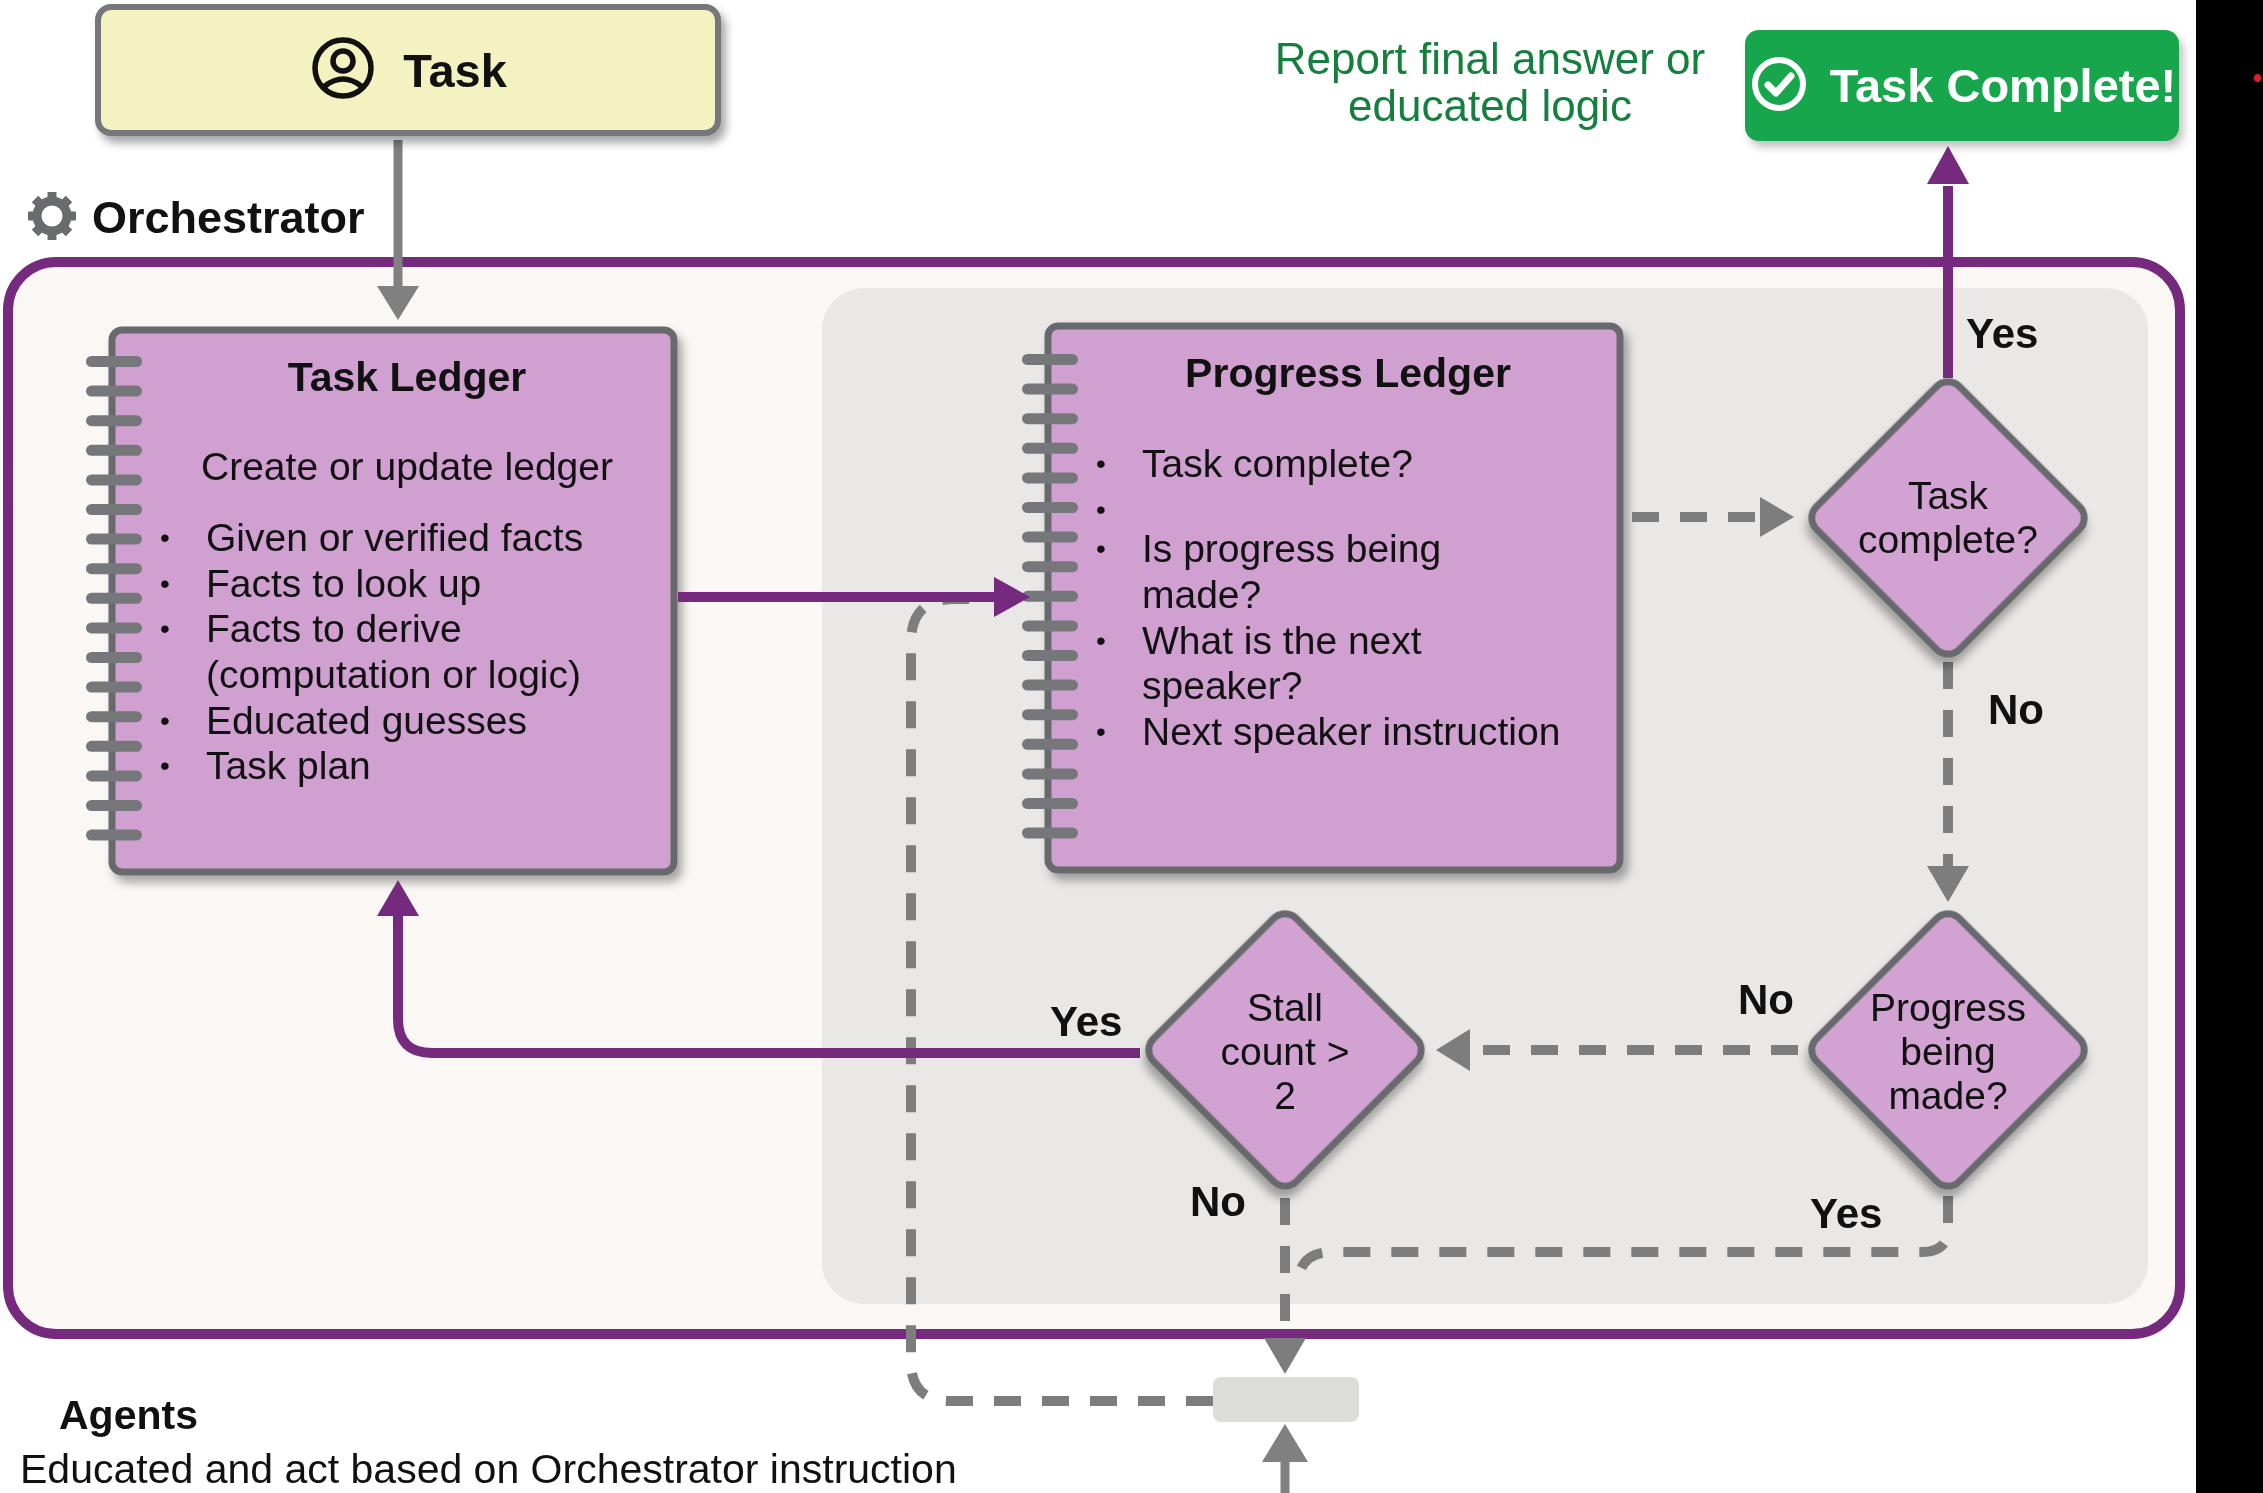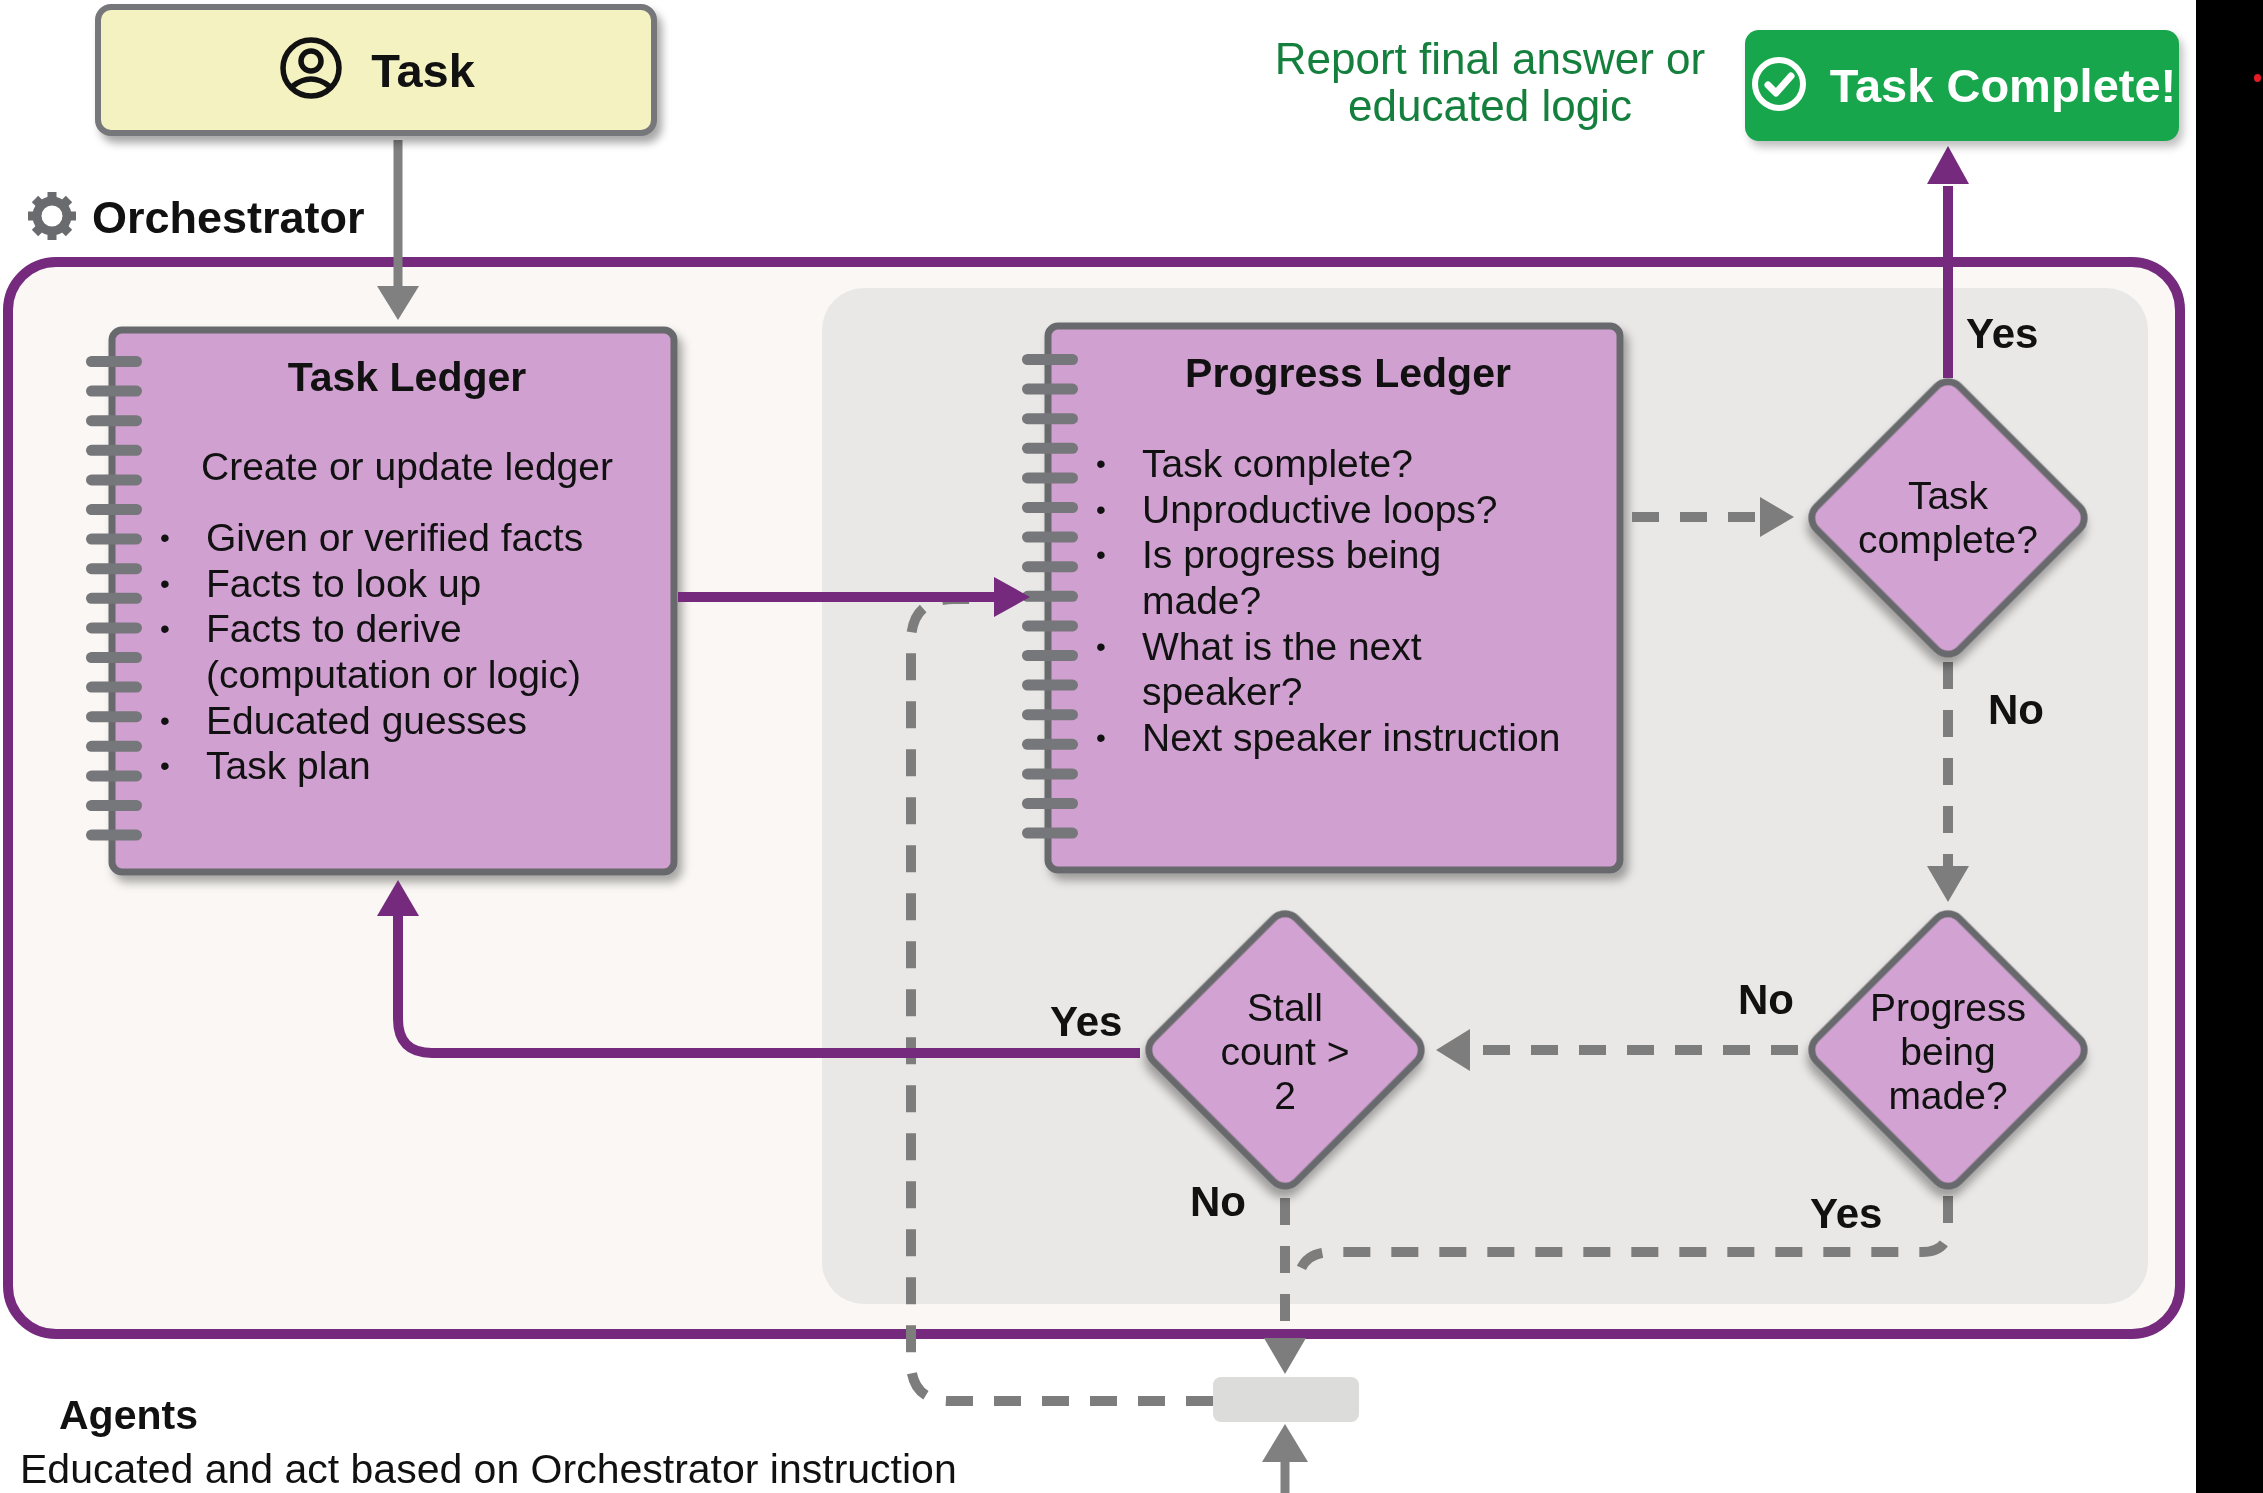--- a/index.html
+++ b/index.html
@@ -2,21 +2,21 @@
 <html><head>
 <meta charset="utf-8">
 <style>
   html,body{margin:0;padding:0;background:#ffffff;}
   .canvas{position:relative;width:2263px;height:1493px;background:#ffffff;overflow:hidden;
           font-family:"Liberation Sans", sans-serif;color:#111;}
   svg.layer{position:absolute;left:0;top:0;z-index:1;}
   .abs{position:absolute;z-index:3;}
 
   
-  .task-box{left:95px;top:4px;width:562px;height:132px;background:#f5f2c2;
+  .task-box{left:95px;top:4px;width:626px;height:132px;background:#f5f2c2;
     border:6px solid #76777b;border-radius:16px;box-sizing:border-box;
     display:flex;align-items:center;justify-content:center;gap:26px;
     box-shadow:5px 7px 9px rgba(0,0,0,0.35);}
   .task-box .lbl{font-size:47px;font-weight:bold;}
 
   
   .orch{left:24px;top:188px;display:flex;align-items:center;gap:12px;}
   .orch .lbl{font-size:45px;font-weight:bold;}
 
   
@@ -243,21 +243,20 @@
 
   <div class="abs ledger-inner pl-inner">
     <div class="title">Progress Ledger</div>
     <div>
         <div class="bullet">
           <span class="dot">•</span>
           <span class="btext">Task complete?</span>
         </div>
         <div class="bullet">
           <span class="dot">•</span>
-          <span class="btext">Unproductive loops?</span>
         </div>
         <div class="bullet">
           <span class="dot">•</span>
           <span class="btext">Is progress being
 made?</span>
         </div>
         <div class="bullet">
           <span class="dot">•</span>
           <span class="btext">What is the next
 speaker?</span>

